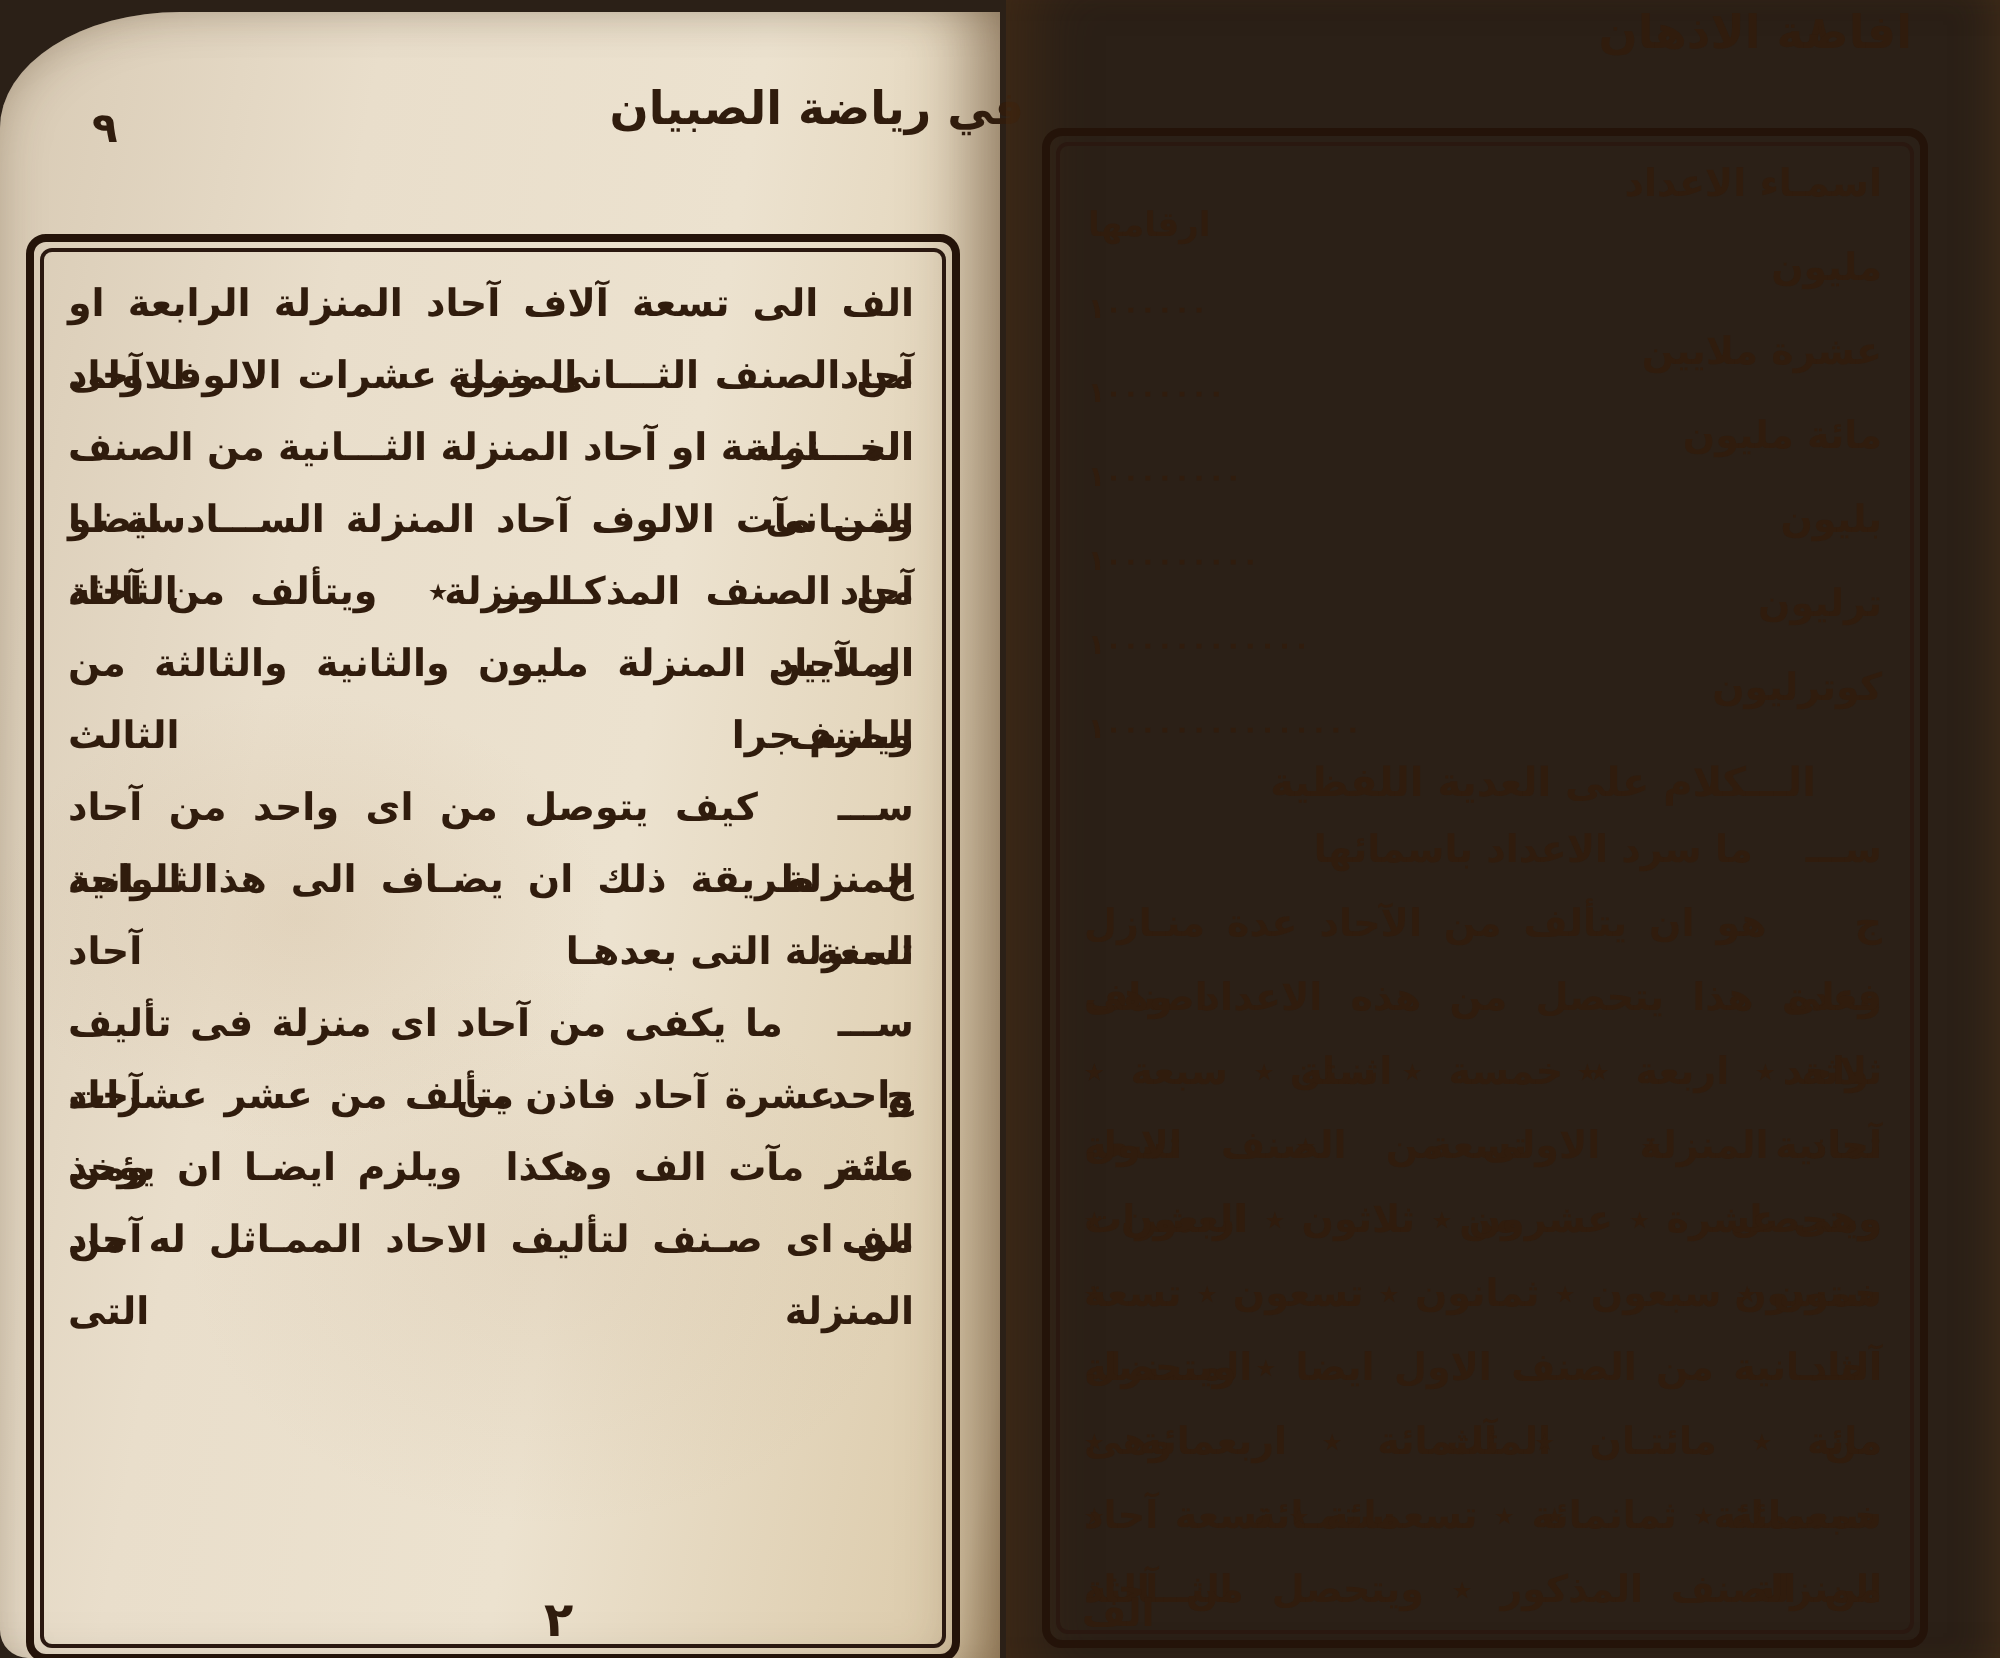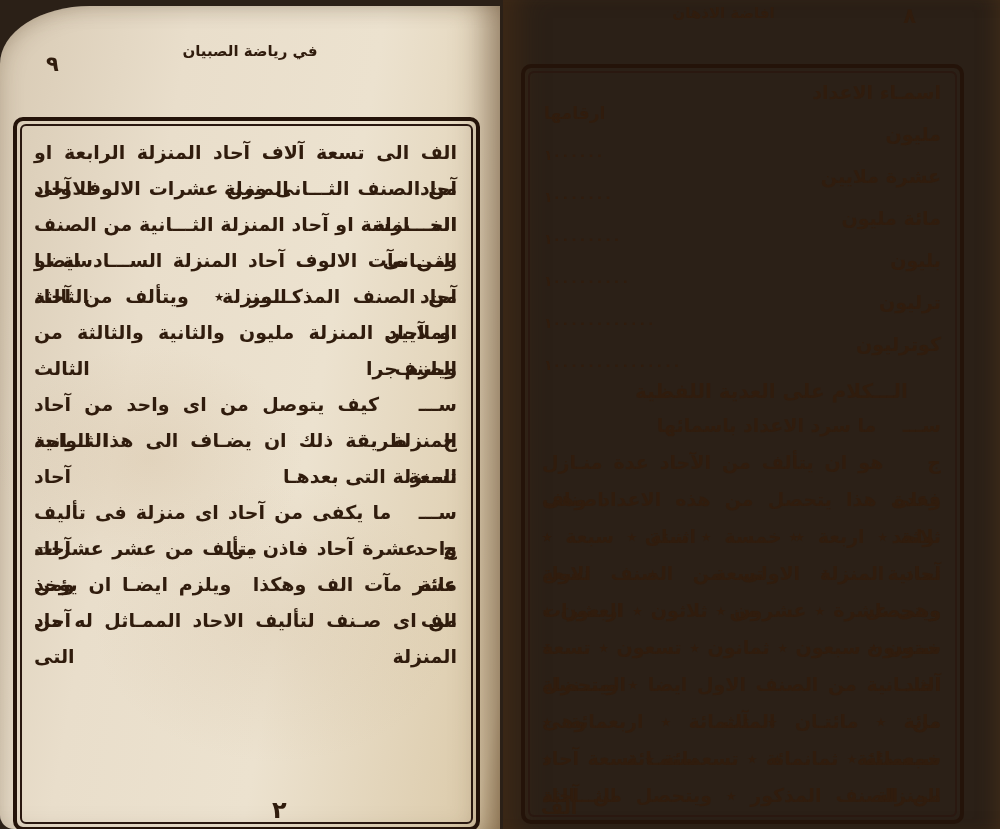--- a/index.html
+++ b/index.html
@@ -21,22 +21,22 @@
   #page-right{
     left:503px;top:0;width:497px;height:829px;
     background:
       radial-gradient(240px 180px at 60% 40%, rgba(210,185,145,.14), rgba(0,0,0,0) 70%),
       linear-gradient(260deg,#e3d5ba 0%,#ede4d0 6%,#efe7d4 55%,#e2d2b4 94%,#cdb astuce 100%),
       linear-gradient(260deg,#e3d5ba 0%,#ede4d0 6%,#efe7d4 55%,#e2d2b4 94%,#cdb793 100%);
     box-shadow:inset 32px 0 30px -18px rgba(80,50,22,.5), inset -16px 0 20px -12px rgba(95,62,30,.4);
   }
 
   
-  .hdr-title{position:absolute;top:36px;left:0;width:100%;text-align:center;
-    font-size:15px;font-weight:bold;letter-spacing:.5px;direction:rtl;}
+  .hdr-title{position:absolute;top:36px;left:12px;width:100%;
+    font-size:23px;font-weight:bold;letter-spacing:.5px;direction:rtl;}
   #page-right .hdr-title{top:4px;padding-right:56px;box-sizing:border-box;}
   .pg-num{position:absolute;font-size:21px;font-weight:bold;}
   #page-left .pg-num{left:46px;top:46px;}
   #page-right .pg-num{right:84px;top:4px;}
 
   
   .frame{position:absolute;border:4px solid #241309;border-radius:10px;padding:3px;box-sizing:border-box;margin-top:31px;}
   .frame-inner{border:2px solid #2a1810;border-radius:6px;width:100%;height:100%;box-sizing:border-box;
     padding:8px 14px 6px 12px;direction:rtl;overflow:hidden;}
   #page-left .frame{left:13px;top:80px;width:467px;height:714px;}

